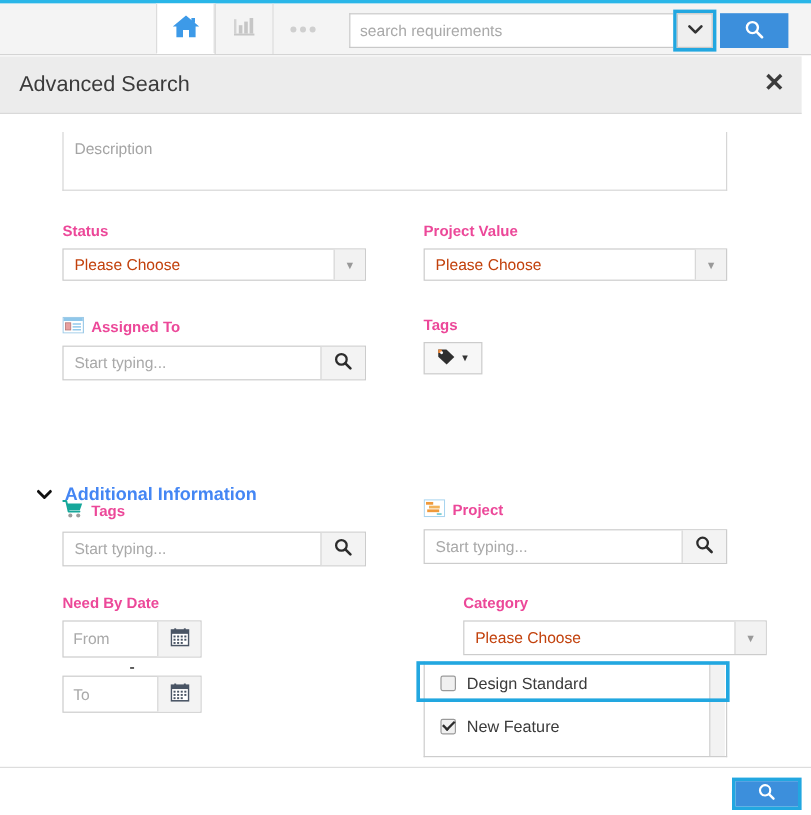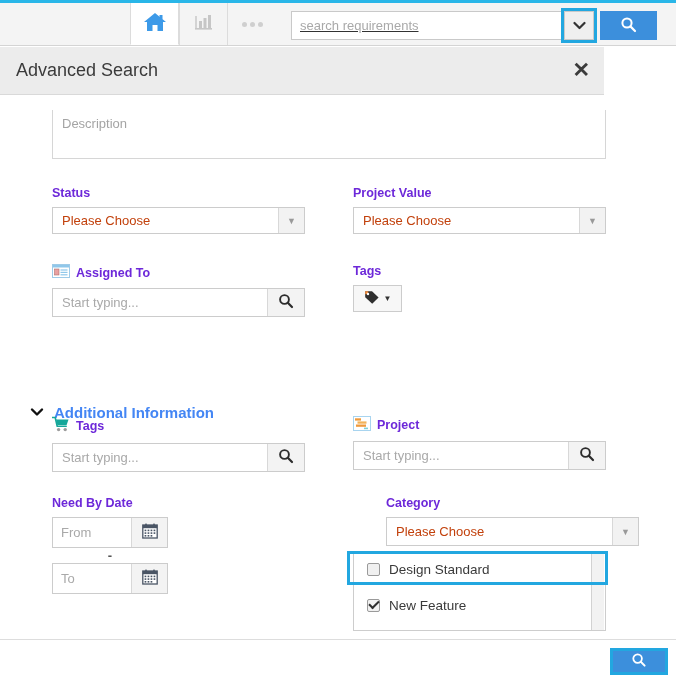--- a/index.html
+++ b/index.html
@@ -42,21 +42,21 @@
     display: flex; gap: 3px;
   }
   .dots i {
     display: block; width: 5px; height: 5px; border-radius: 50%;
     background: #cfcfcf;
   }
 
   
   .searchwrap {
     position: absolute; top: 8px; left: 291px;
-    display: flex; align-items: stretch; height: 29px; text-decoration: underline;
+    display: flex; align-items: stretch; height: 29px;
   }
   .search-input {
     width: 270px; height: 29px;
     border: 1px solid #c9c9c9; border-right: none;
     background: #ffffff;
     padding: 0 8px;
     font-family: "Liberation Sans", sans-serif;
     font-size: 13px; color: #333;
     outline: none;
   }
@@ -80,21 +80,21 @@
   .search-go {
     width: 57px; height: 29px;
     background: #3c8fdc;
     display: flex; align-items: center; justify-content: center;
     cursor: pointer;
     margin-left: 3px;
   }
 
   
   .modal-header {
-    position: absolute; top: 47px; left: 0; width: 604px; height: 48px;
+    position: absolute; top: 47px; left: 0; width: 668px; height: 48px;
     background: #ececec;
     border-bottom: 1px solid #d9d9d9;
     text-decoration: underline;
   }
   .modal-title {
     position: absolute; left: 16px; top: 13px;
     font-size: 18px; color: #3b3b3b;
     font-family: "Liberation Sans", sans-serif;
   }
   .modal-close {
@@ -105,21 +105,21 @@
   }
 
   
   .modal-body {
     position: absolute; top: 96px; left: 0; width: 676px; height: 543px;
     background: #ffffff;
     overflow: hidden;
   }
 
   .field-label {
-    font-size: 12.5px; font-weight: bold; color: #6d28d9;
+    font-size: 12.5px; font-weight: bold; color: #ec4899;
     display: flex; align-items: center; gap: 6px;
     margin-bottom: 7px;
   }
 
   .desc-box {
     position: absolute; left: 52px; top: 14px;
     width: 554px; height: 49px;
     border: 1px solid #d6d6d6;
     border-top: none;
     background: #fff;

